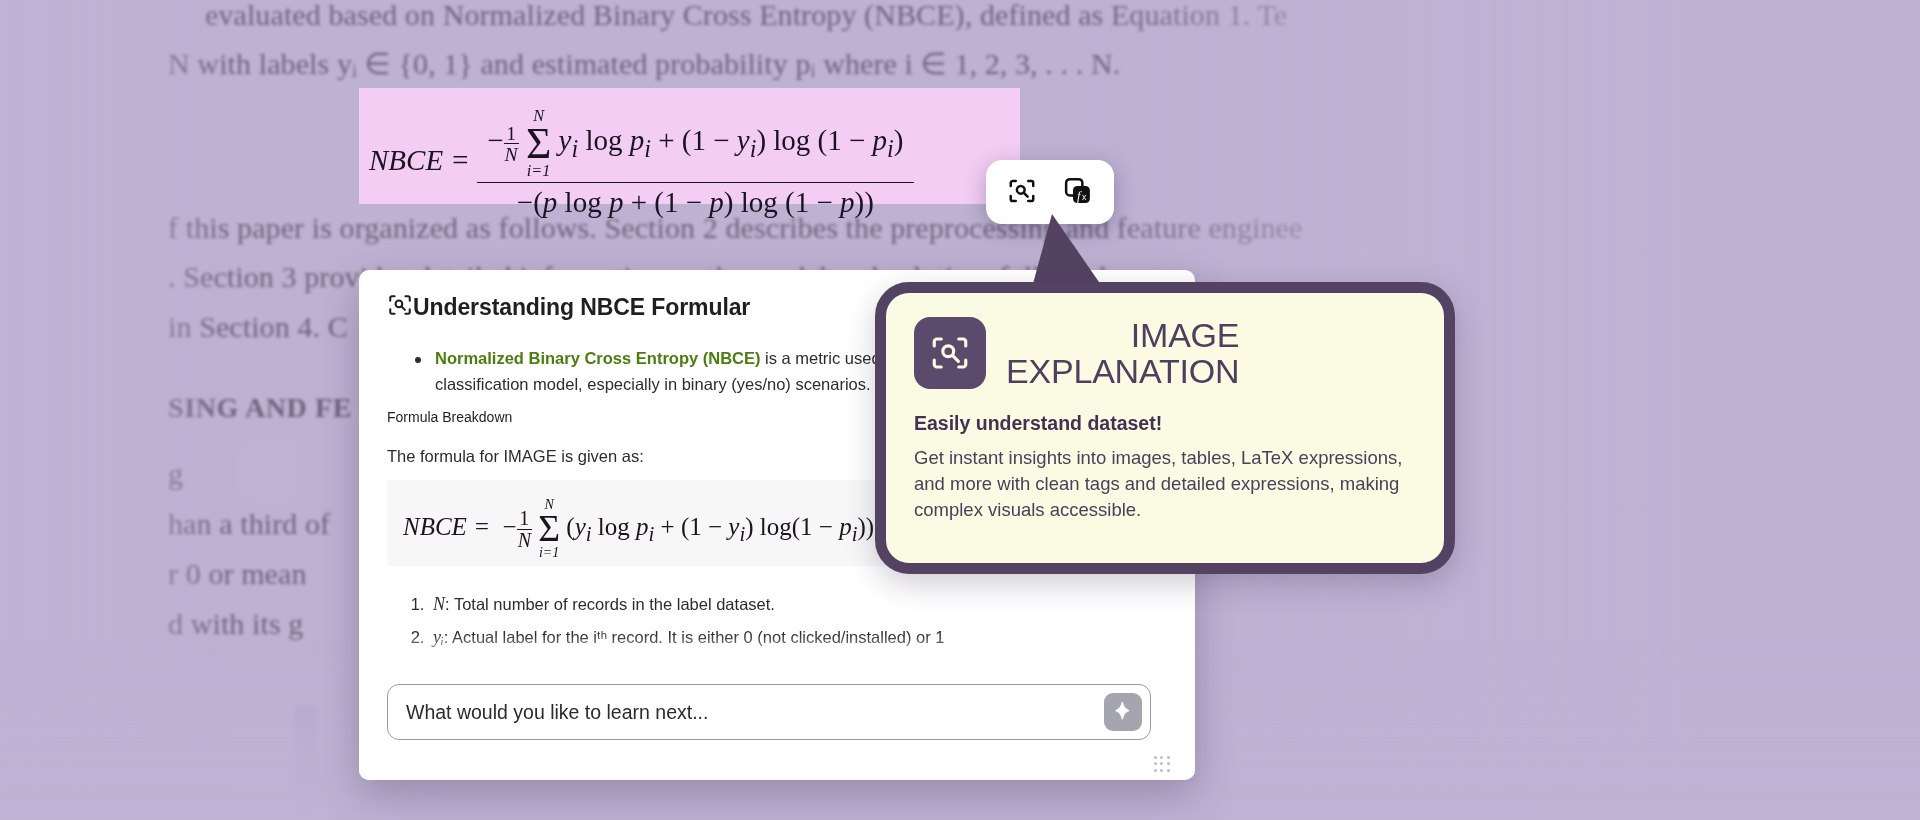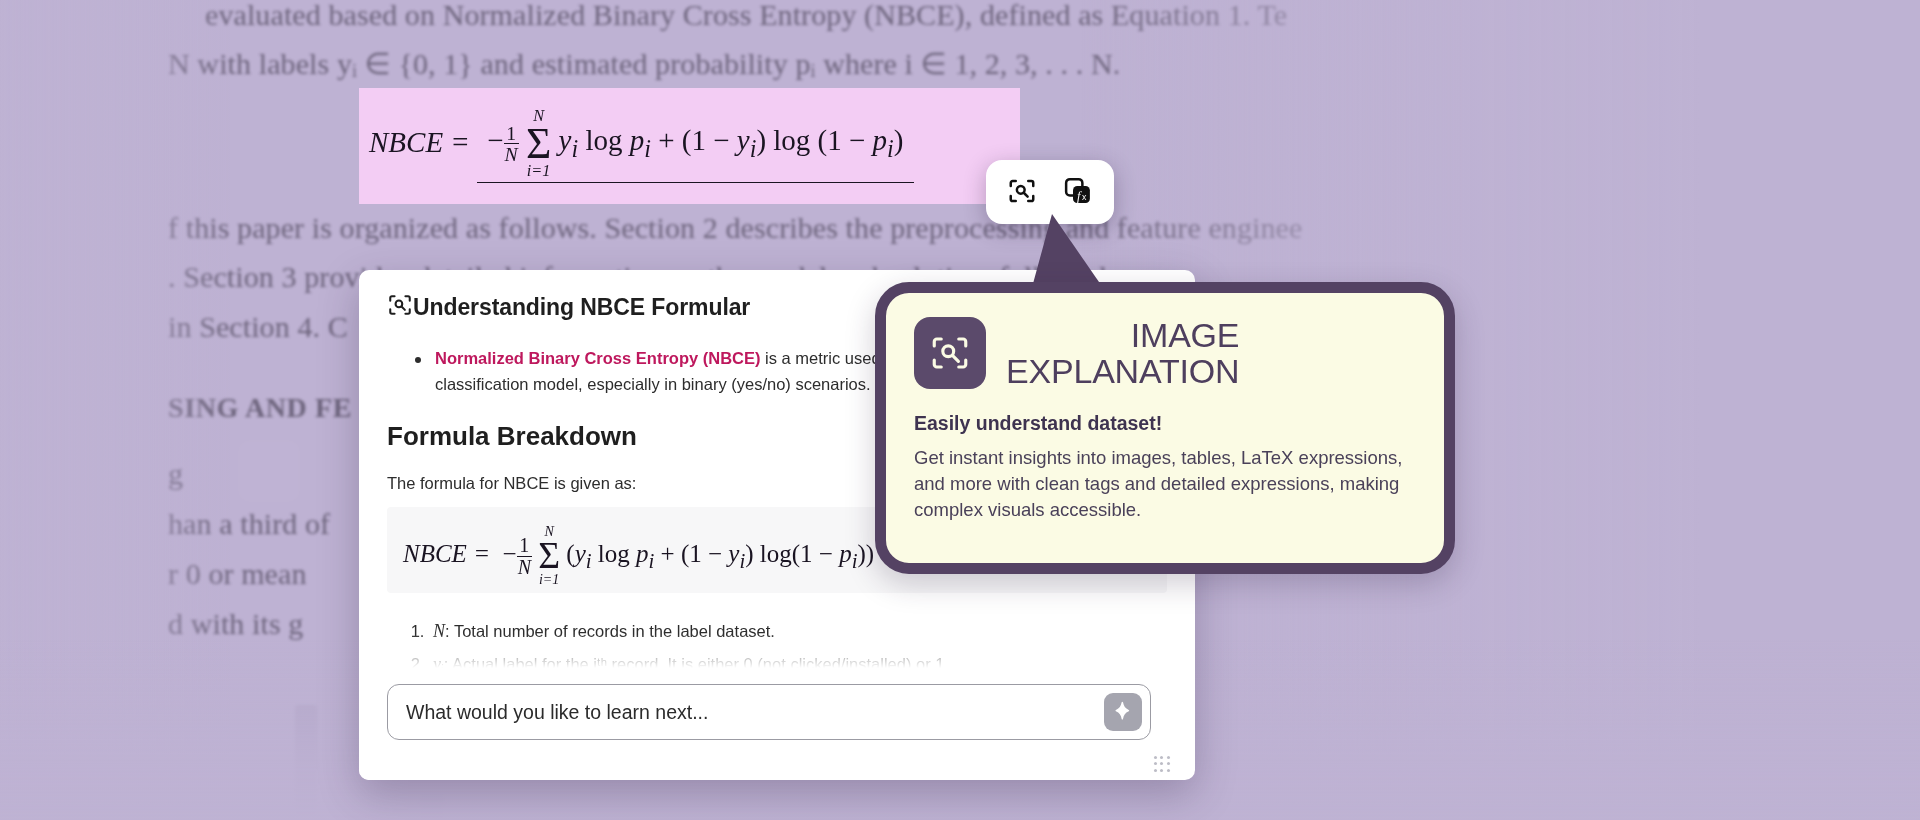--- a/index.html
+++ b/index.html
@@ -162,26 +162,26 @@
   .bullet-dot {
     width: 6px; height: 6px; border-radius: 50%;
     background: #2d2d2d; margin-top: 11px; flex: 0 0 auto;
   }
   .bullet-text {
     font-size: 16.5px;
     line-height: 1.55;
     color: #2d2d2d;
     max-width: 700px;
   }
-  .bullet-text b { font-weight: bold; color: #be185d; }
+  .bullet-text b { font-weight: bold; color: #4d7c0f; }
 
   .section-head {
-    margin-top: 24px;
-    font-size: 26px;
-    font-weight: bold;
+    margin-top: 12px;
+    font-size: 14px;
+    font-weight: normal;
     color: #1f1f1f;
   }
   .para {
     margin-top: 22px;
     font-size: 16.5px;
     color: #2d2d2d;
   }
   .formula-box {
     margin-top: 14px;
     background: #f7f7f8;
@@ -347,20 +347,21 @@
     <div class="ghost-shape gs3"></div>
   </div>
 
   <div class="bg-formula-hl"></div>
   <div class="bg-formula">
     <span class="it">NBCE =</span>
     <span class="frac">
       <span class="num">−<span class="small-frac"><span class="sn">1</span><span class="sd it">N</span></span>
         <span class="sumwrap"><span class="sup it">N</span><span class="sig">Σ</span><span class="sub it">i=1</span></span>
         <span class="it">y<sub>i</sub></span> log <span class="it">p<sub>i</sub></span> + (1 − <span class="it">y<sub>i</sub></span>) log (1 − <span class="it">p<sub>i</sub></span>)</span>
+      <span class="den">−(<span class="it">p</span> log <span class="it">p</span> + (1 − <span class="it">p</span>) log (1 − <span class="it">p</span>))</span>
     </span>
   </div>
 
   <div class="paper-fade-l"></div>
   <div class="paper-fade-r"></div>
   <div class="paper-fade-b"></div>
 
   <div class="mini-toolbar">
     <button class="tb-btn" title="Explain image">
       <span>
@@ -407,21 +408,21 @@
       <div class="bullet-row">
         <span class="bullet-dot"></span>
         <div class="bullet-text">
           <b>Normalized Binary Cross Entropy (NBCE)</b><span> is a metric used to measure the performance</span>
           <span>of a classification model, especially in binary (yes/no) scenarios.</span>
         </div>
       </div>
 
       <div class="section-head">Formula Breakdown</div>
 
-      <div class="para">The formula for NBCE is given as:</div>
+      <div class="para">The formula for IMAGE is given as:</div>
 
       <div class="formula-box">
         <div class="formula-inline">
           <span class="it">NBCE =</span>
           &nbsp;−<span class="small-frac" style="font-size:.8em"><span class="sn">1</span><span class="sd it">N</span></span>
           <span class="sumwrap"><span class="sup it">N</span><span class="sig">Σ</span><span class="sub it">i=1</span></span>
           (<span class="it">y<sub>i</sub></span> log <span class="it">p<sub>i</sub></span> + (1 − <span class="it">y<sub>i</sub></span>) log(1 − <span class="it">p<sub>i</sub></span>)) − &nbsp;
         </div>
       </div>
 

